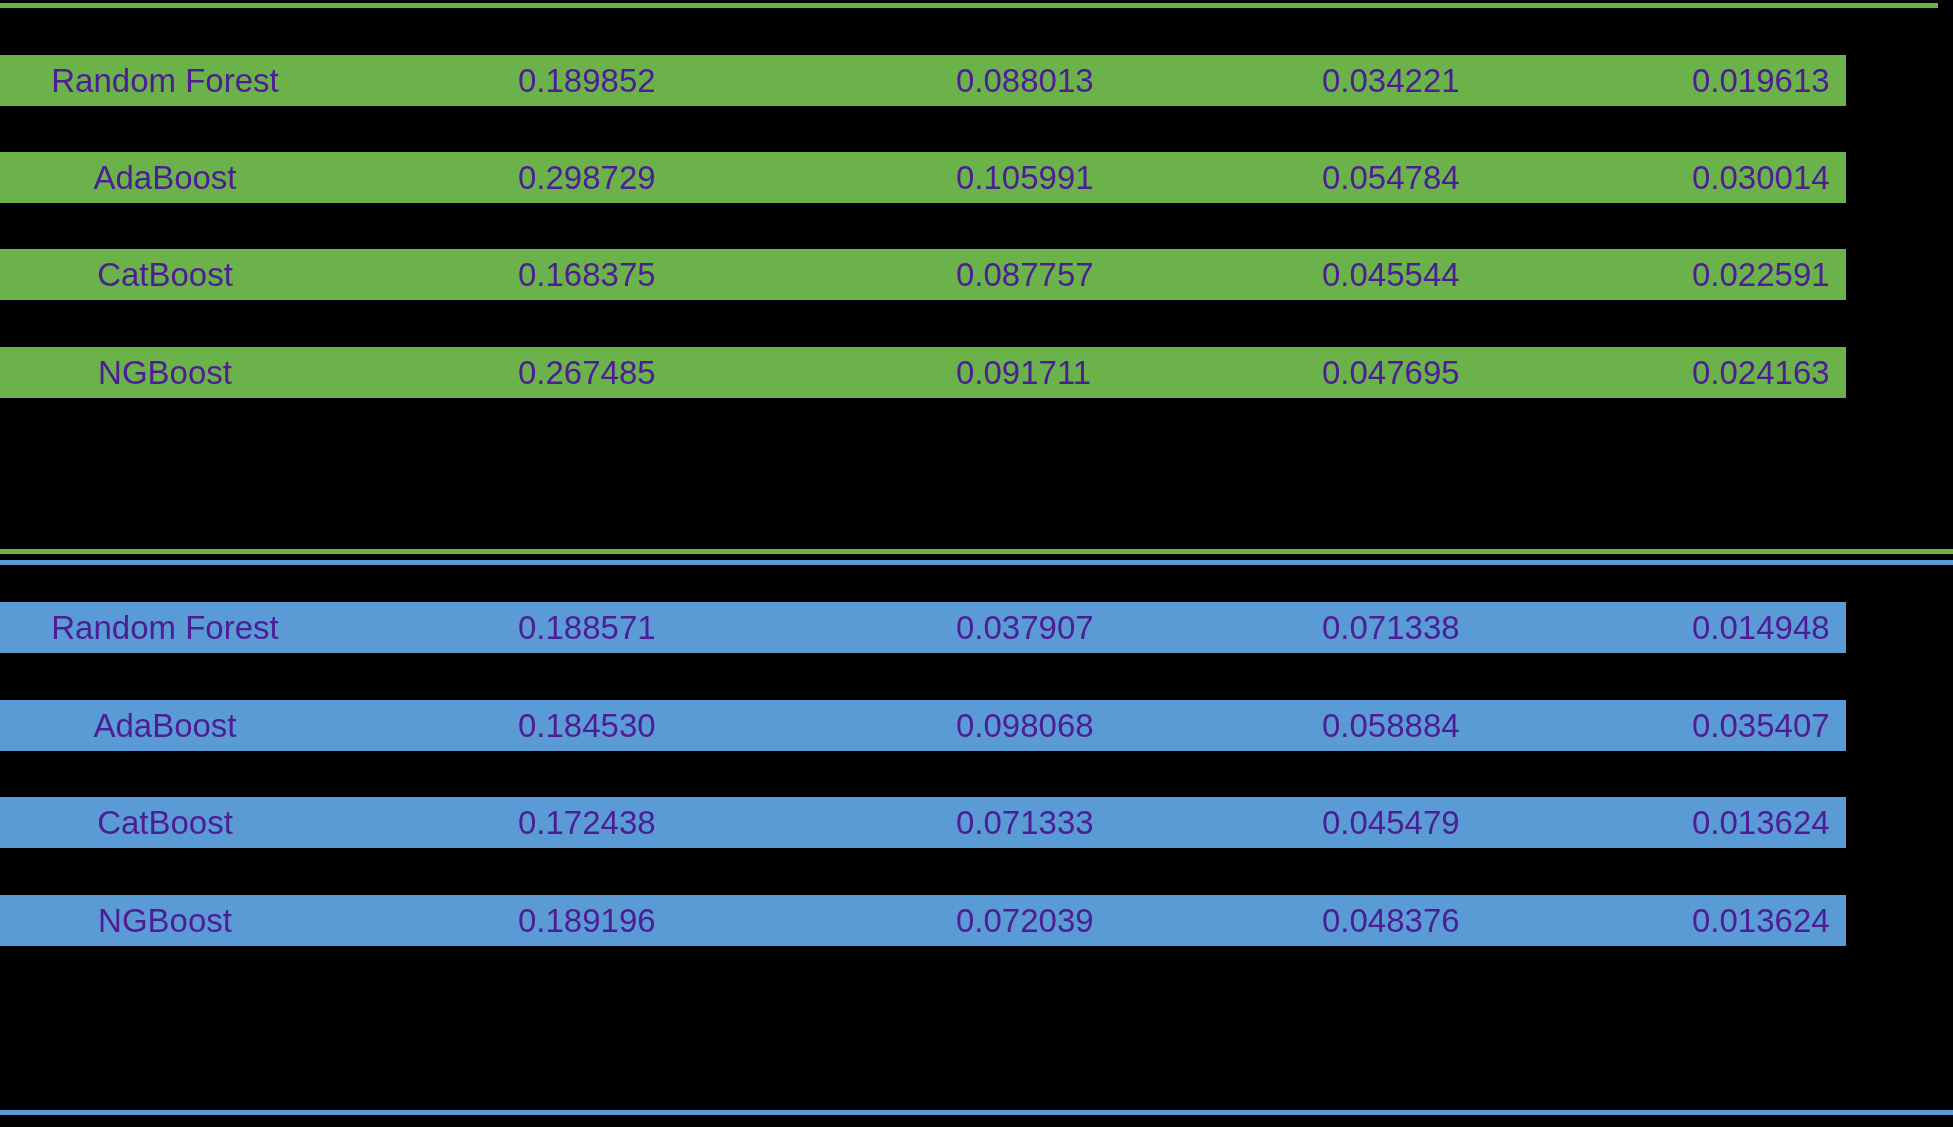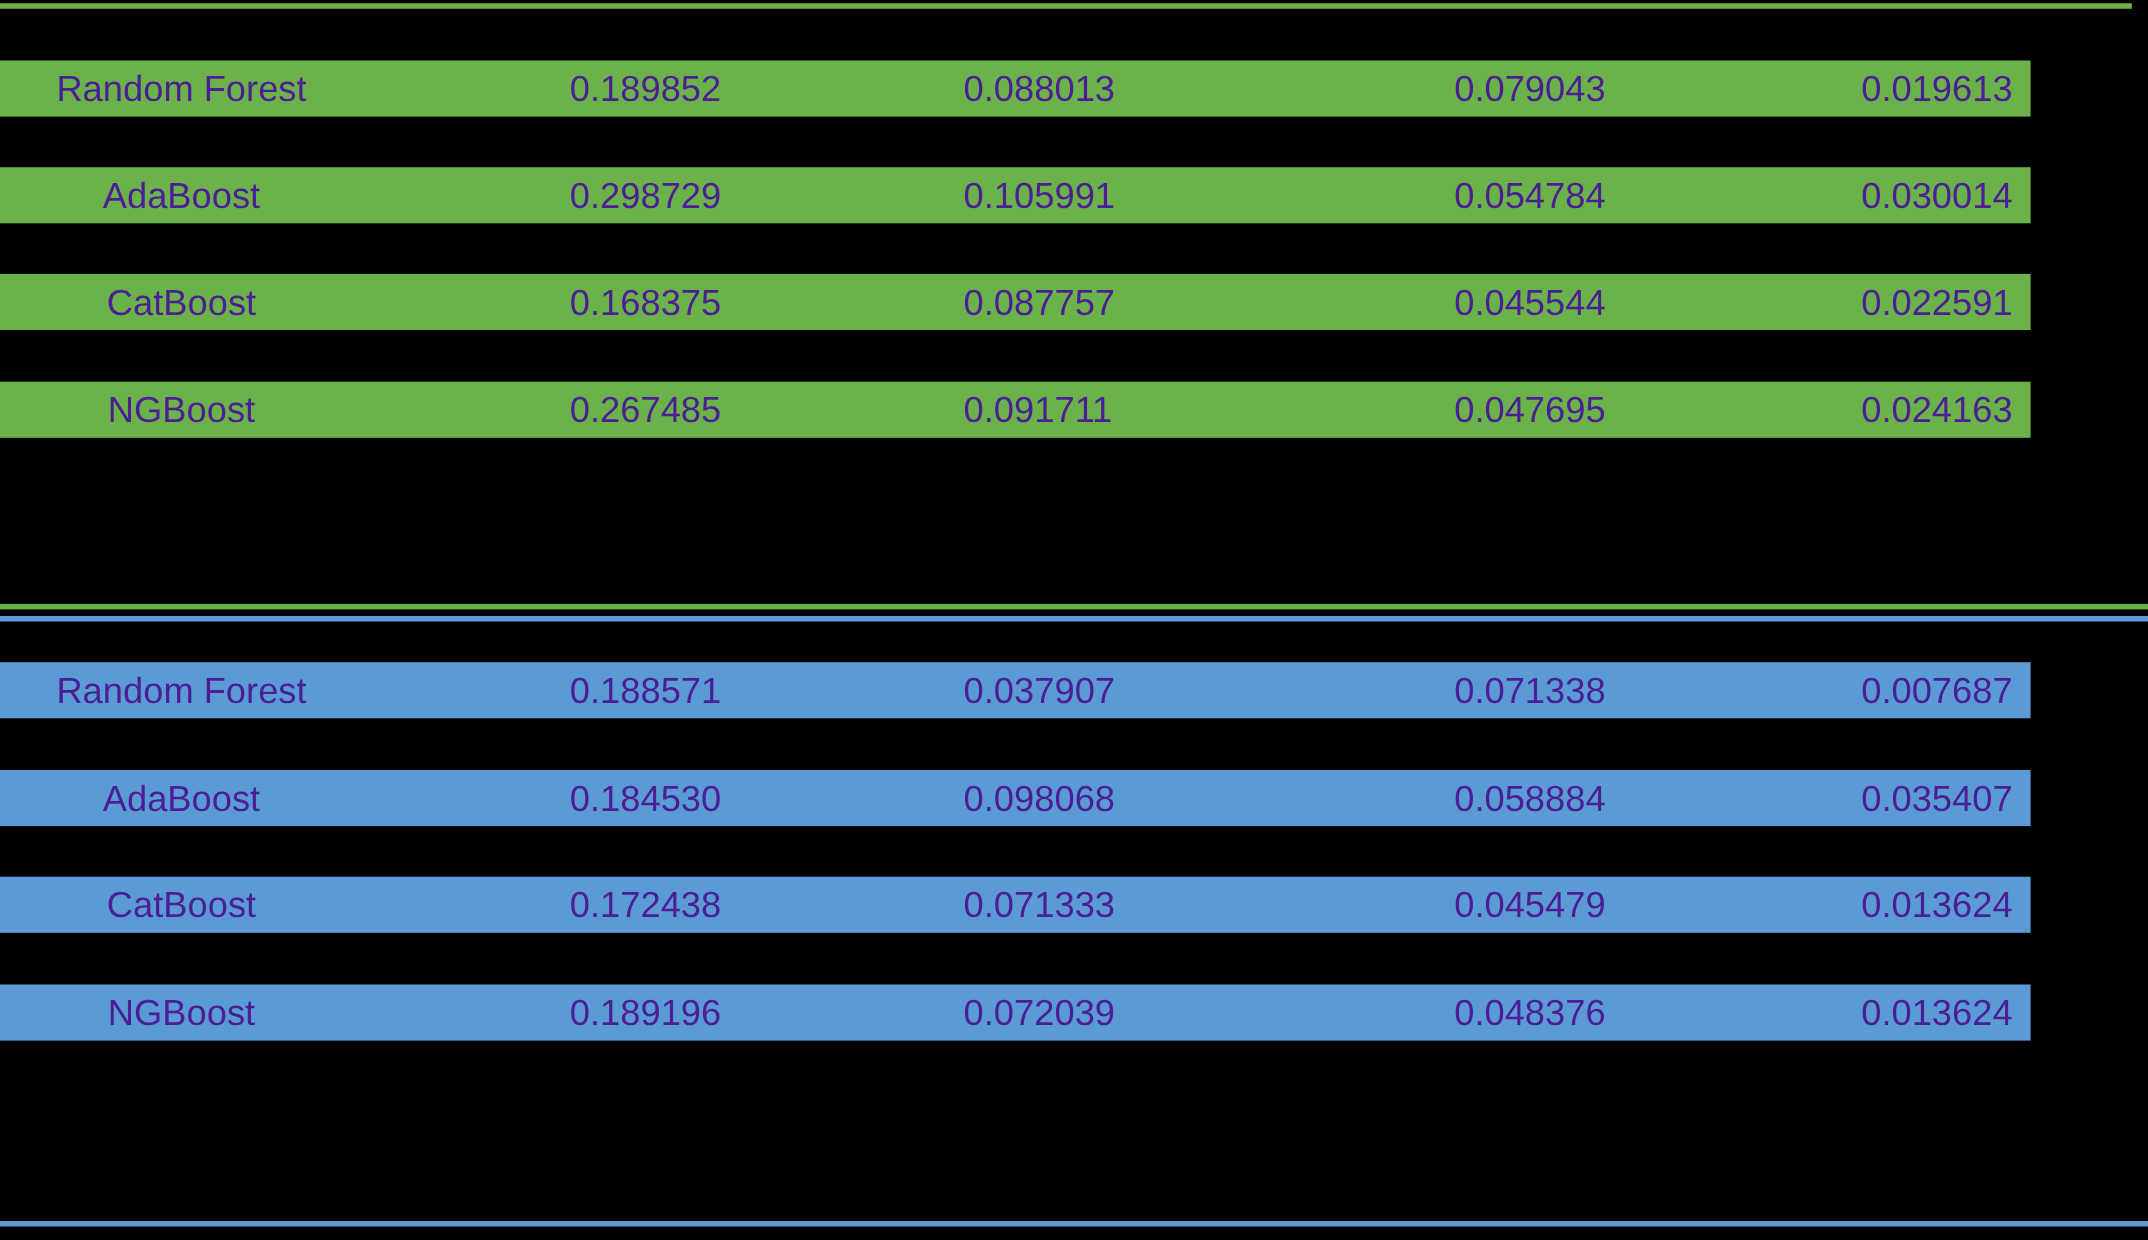--- a/index.html
+++ b/index.html
@@ -45,21 +45,21 @@
   }
   .row.green { background: #6CB24A; }
   .row.blue  { background: #5B9BD5; }
 
   .cell {
     position: absolute;
     text-align: left;
   }
   .cell-model { left: 78px;  }
   .cell-c0    { left: 518px; }
-  .cell-c1    { left: 876px; }
+  .cell-c1    { left: 956px; }
   .cell-c2    { left: 1322px;}
   .cell-c3    { left: 1692px;}
 
   
   .cell-model { left: 0; width: 330px; text-align: center; }
 
   .bold { font-weight: normal; }
 </style>
 </head>
 <body>
@@ -68,21 +68,21 @@
 
   <div class="rule rule-green" id="rule-top"></div>
   <div class="rule rule-green" id="rule-sep-green"></div>
   <div class="rule rule-blue" id="rule-sep-blue"></div>
   <div class="rule rule-blue" id="rule-bottom"></div>
 
   <div class="row green" style="top:55px">
     <span class="cell cell-model">Random Forest</span>
     <span class="cell cell-c0">0.189852</span>
     <span class="cell cell-c1">0.088013</span>
-    <span class="cell cell-c2">0.079043</span>
+    <span class="cell cell-c2">0.034221</span>
     <span class="cell cell-c3">0.019613</span>
   </div>
 
   <div class="row green" style="top:152px">
     <span class="cell cell-model">AdaBoost</span>
     <span class="cell cell-c0">0.298729</span>
     <span class="cell cell-c1">0.105991</span>
     <span class="cell cell-c2">0.054784</span>
     <span class="cell cell-c3">0.030014</span>
   </div>
@@ -101,21 +101,21 @@
     <span class="cell cell-c1">0.091711</span>
     <span class="cell cell-c2">0.047695</span>
     <span class="cell cell-c3">0.024163</span>
   </div>
 
   <div class="row blue" style="top:602px">
     <span class="cell cell-model">Random Forest</span>
     <span class="cell cell-c0">0.188571</span>
     <span class="cell cell-c1">0.037907</span>
     <span class="cell cell-c2">0.071338</span>
-    <span class="cell cell-c3">0.007687</span>
+    <span class="cell cell-c3">0.014948</span>
   </div>
 
   <div class="row blue" style="top:700px">
     <span class="cell cell-model">AdaBoost</span>
     <span class="cell cell-c0">0.184530</span>
     <span class="cell cell-c1">0.098068</span>
     <span class="cell cell-c2">0.058884</span>
     <span class="cell cell-c3">0.035407</span>
   </div>
 

